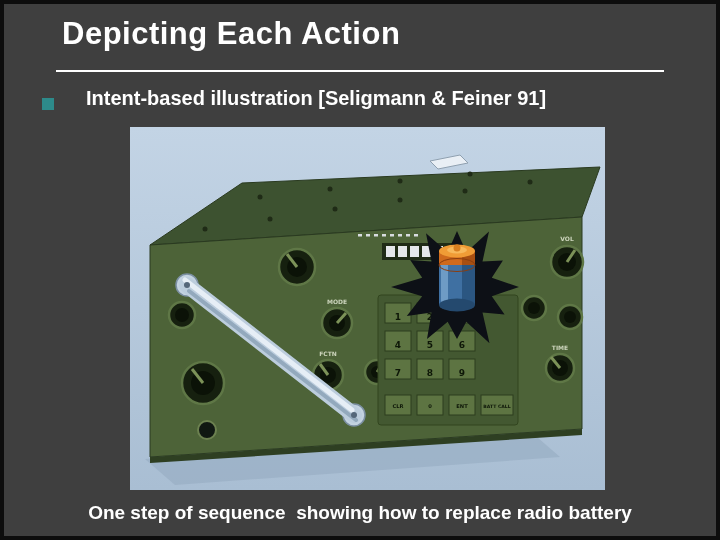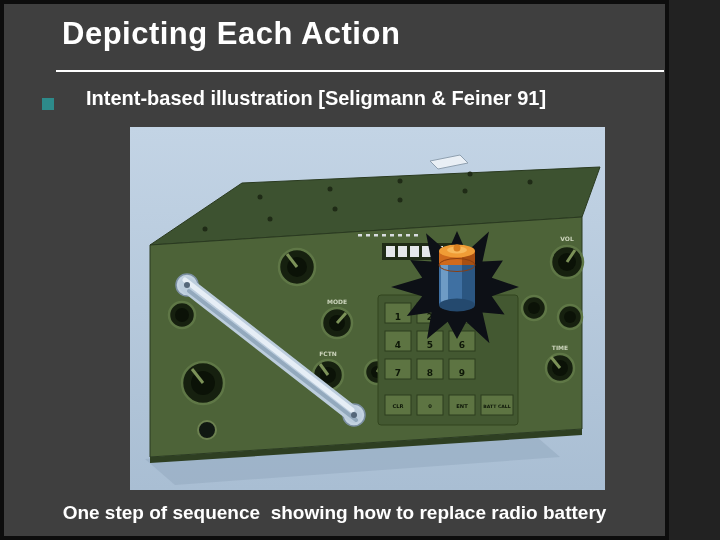--- a/index.html
+++ b/index.html
@@ -1,17 +1,17 @@
 <!DOCTYPE html>
 <html><head>
 <meta charset="utf-8">
 <style>
   html,body { margin:0; padding:0; background:#222; }
   .slide {
-    position:relative; width:669px; height:540px; box-sizing:border-box;
+    position:relative; width:720px; height:540px; box-sizing:border-box;
     background:#3f3f3f; border:4px solid #0d0d0d; overflow:hidden;
     font-family:"Liberation Sans", sans-serif;
   }
   .title {
     position:absolute; left:58px; top:12px; margin:0;
     color:#ffffff; font-size:31px; font-weight:bold; letter-spacing:0.5px;
   }
   .rule {
     position:absolute; left:52px; top:66px; width:608px; height:2px;
     background:#ffffff; border:none; margin:0;

